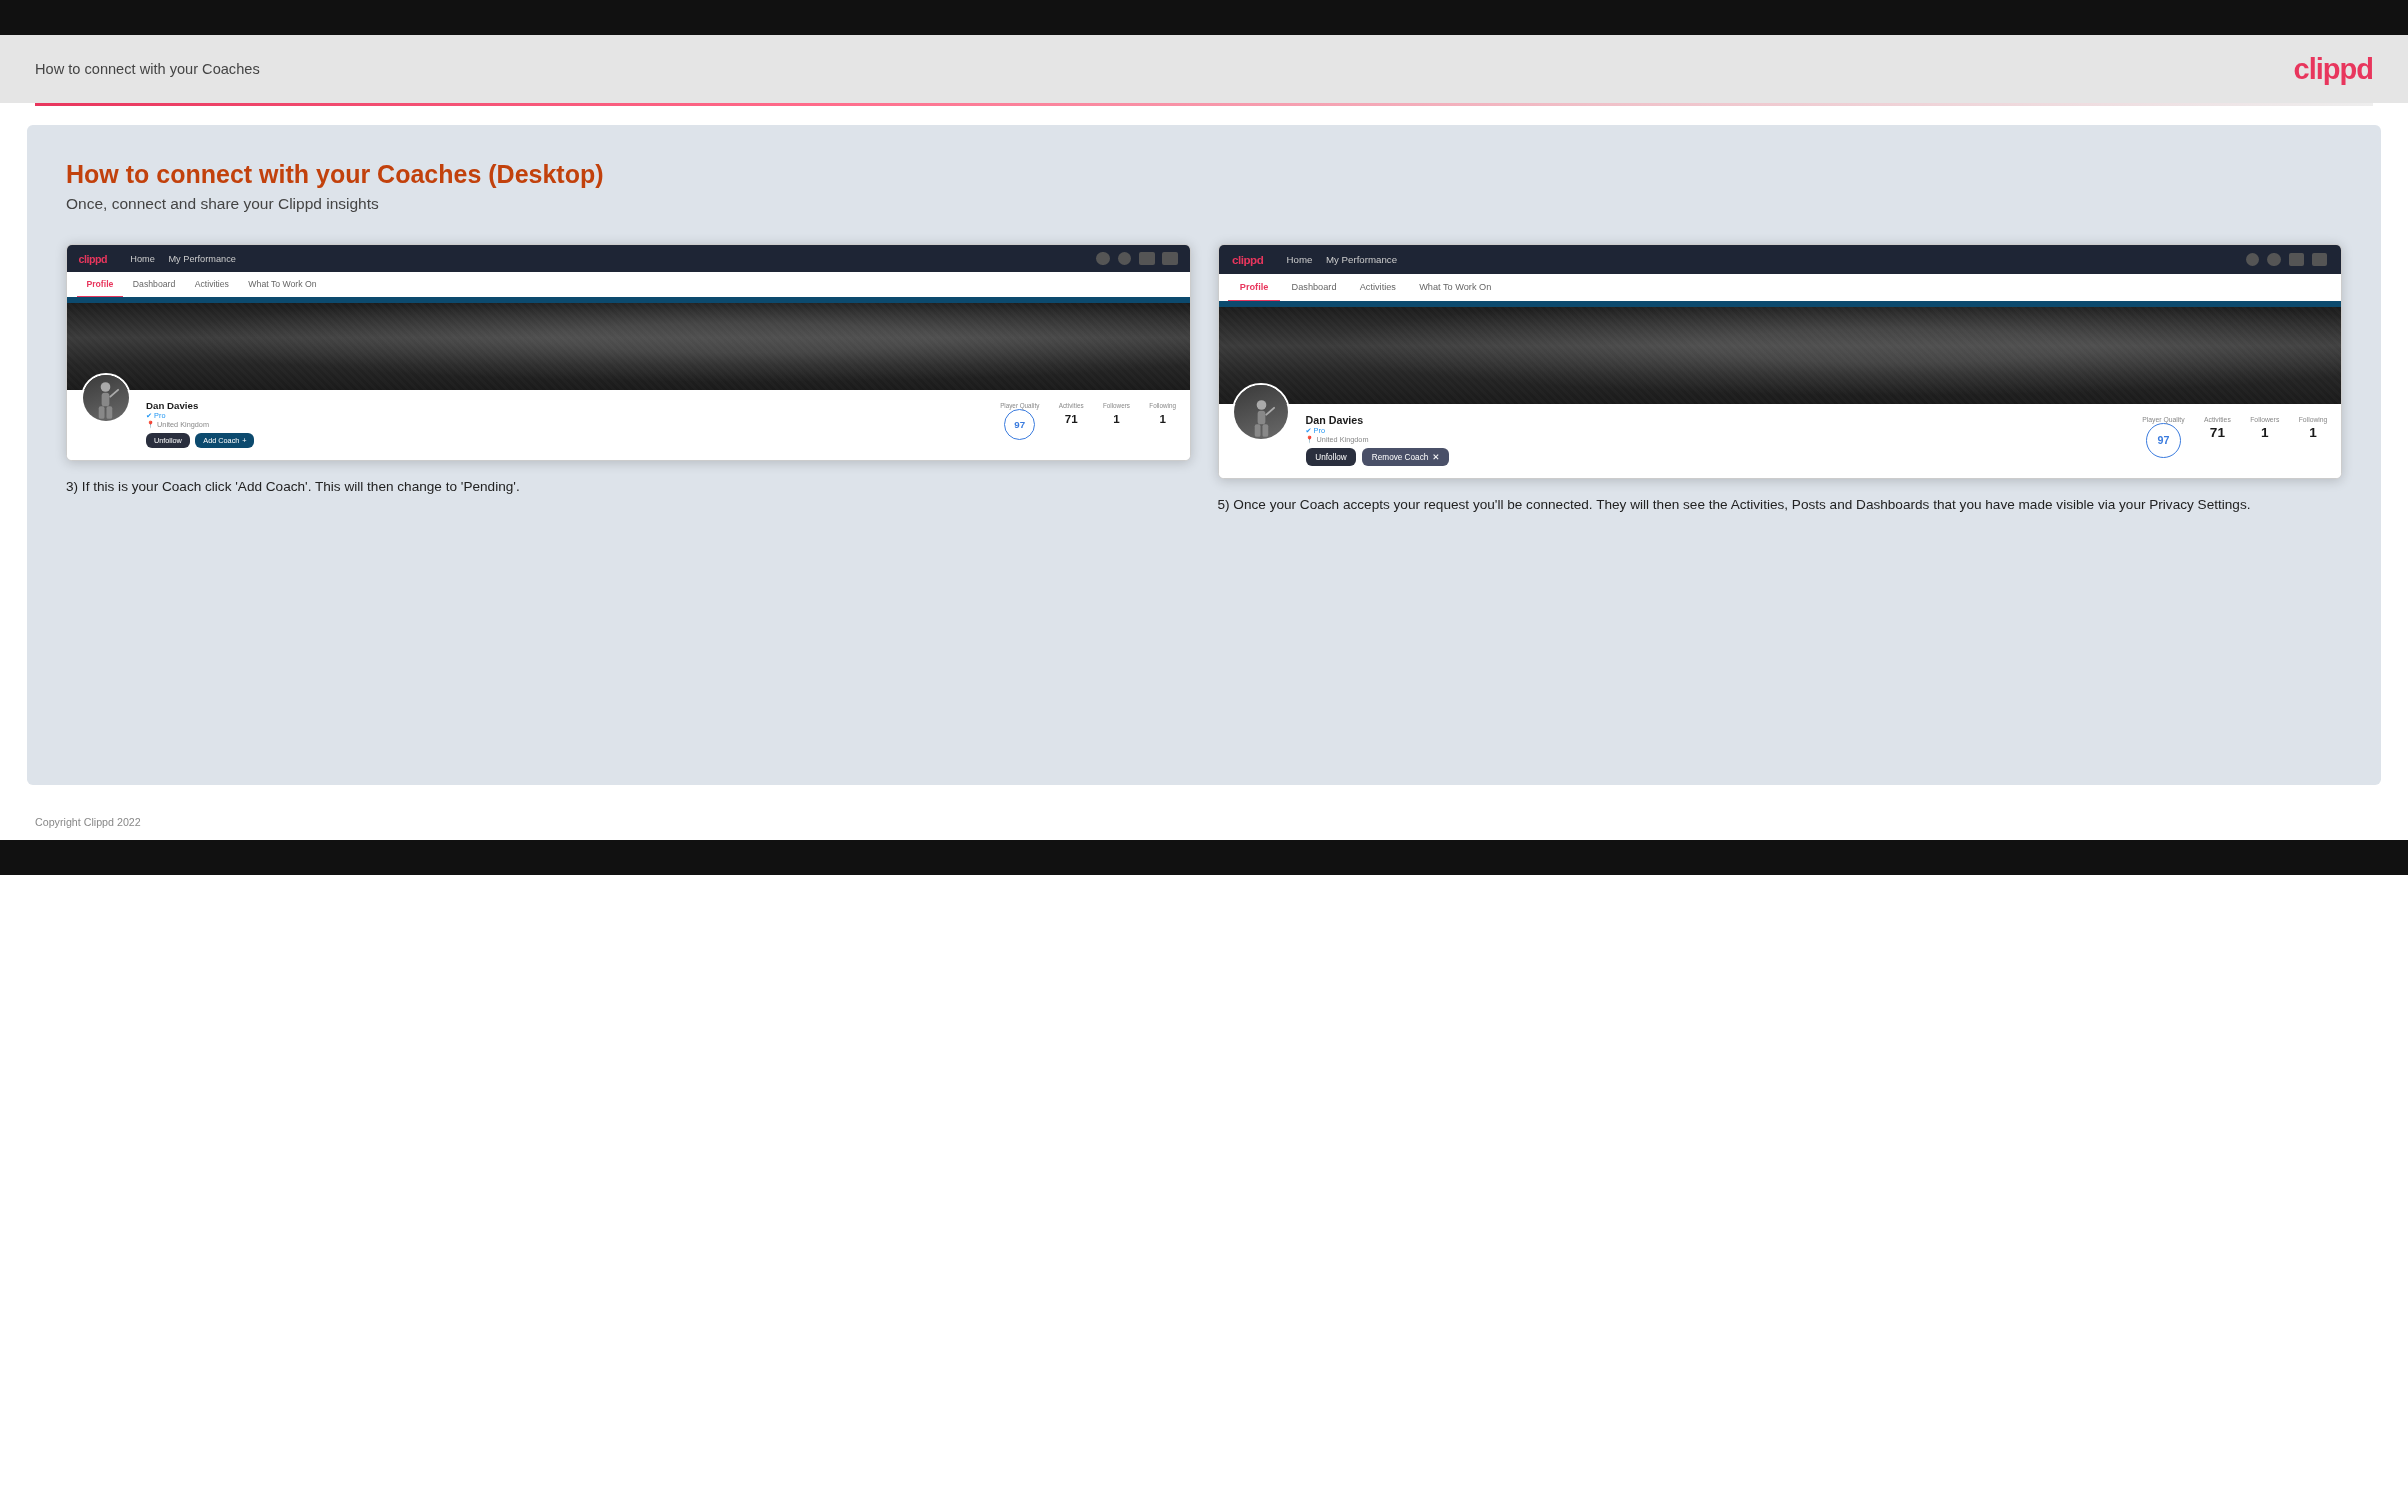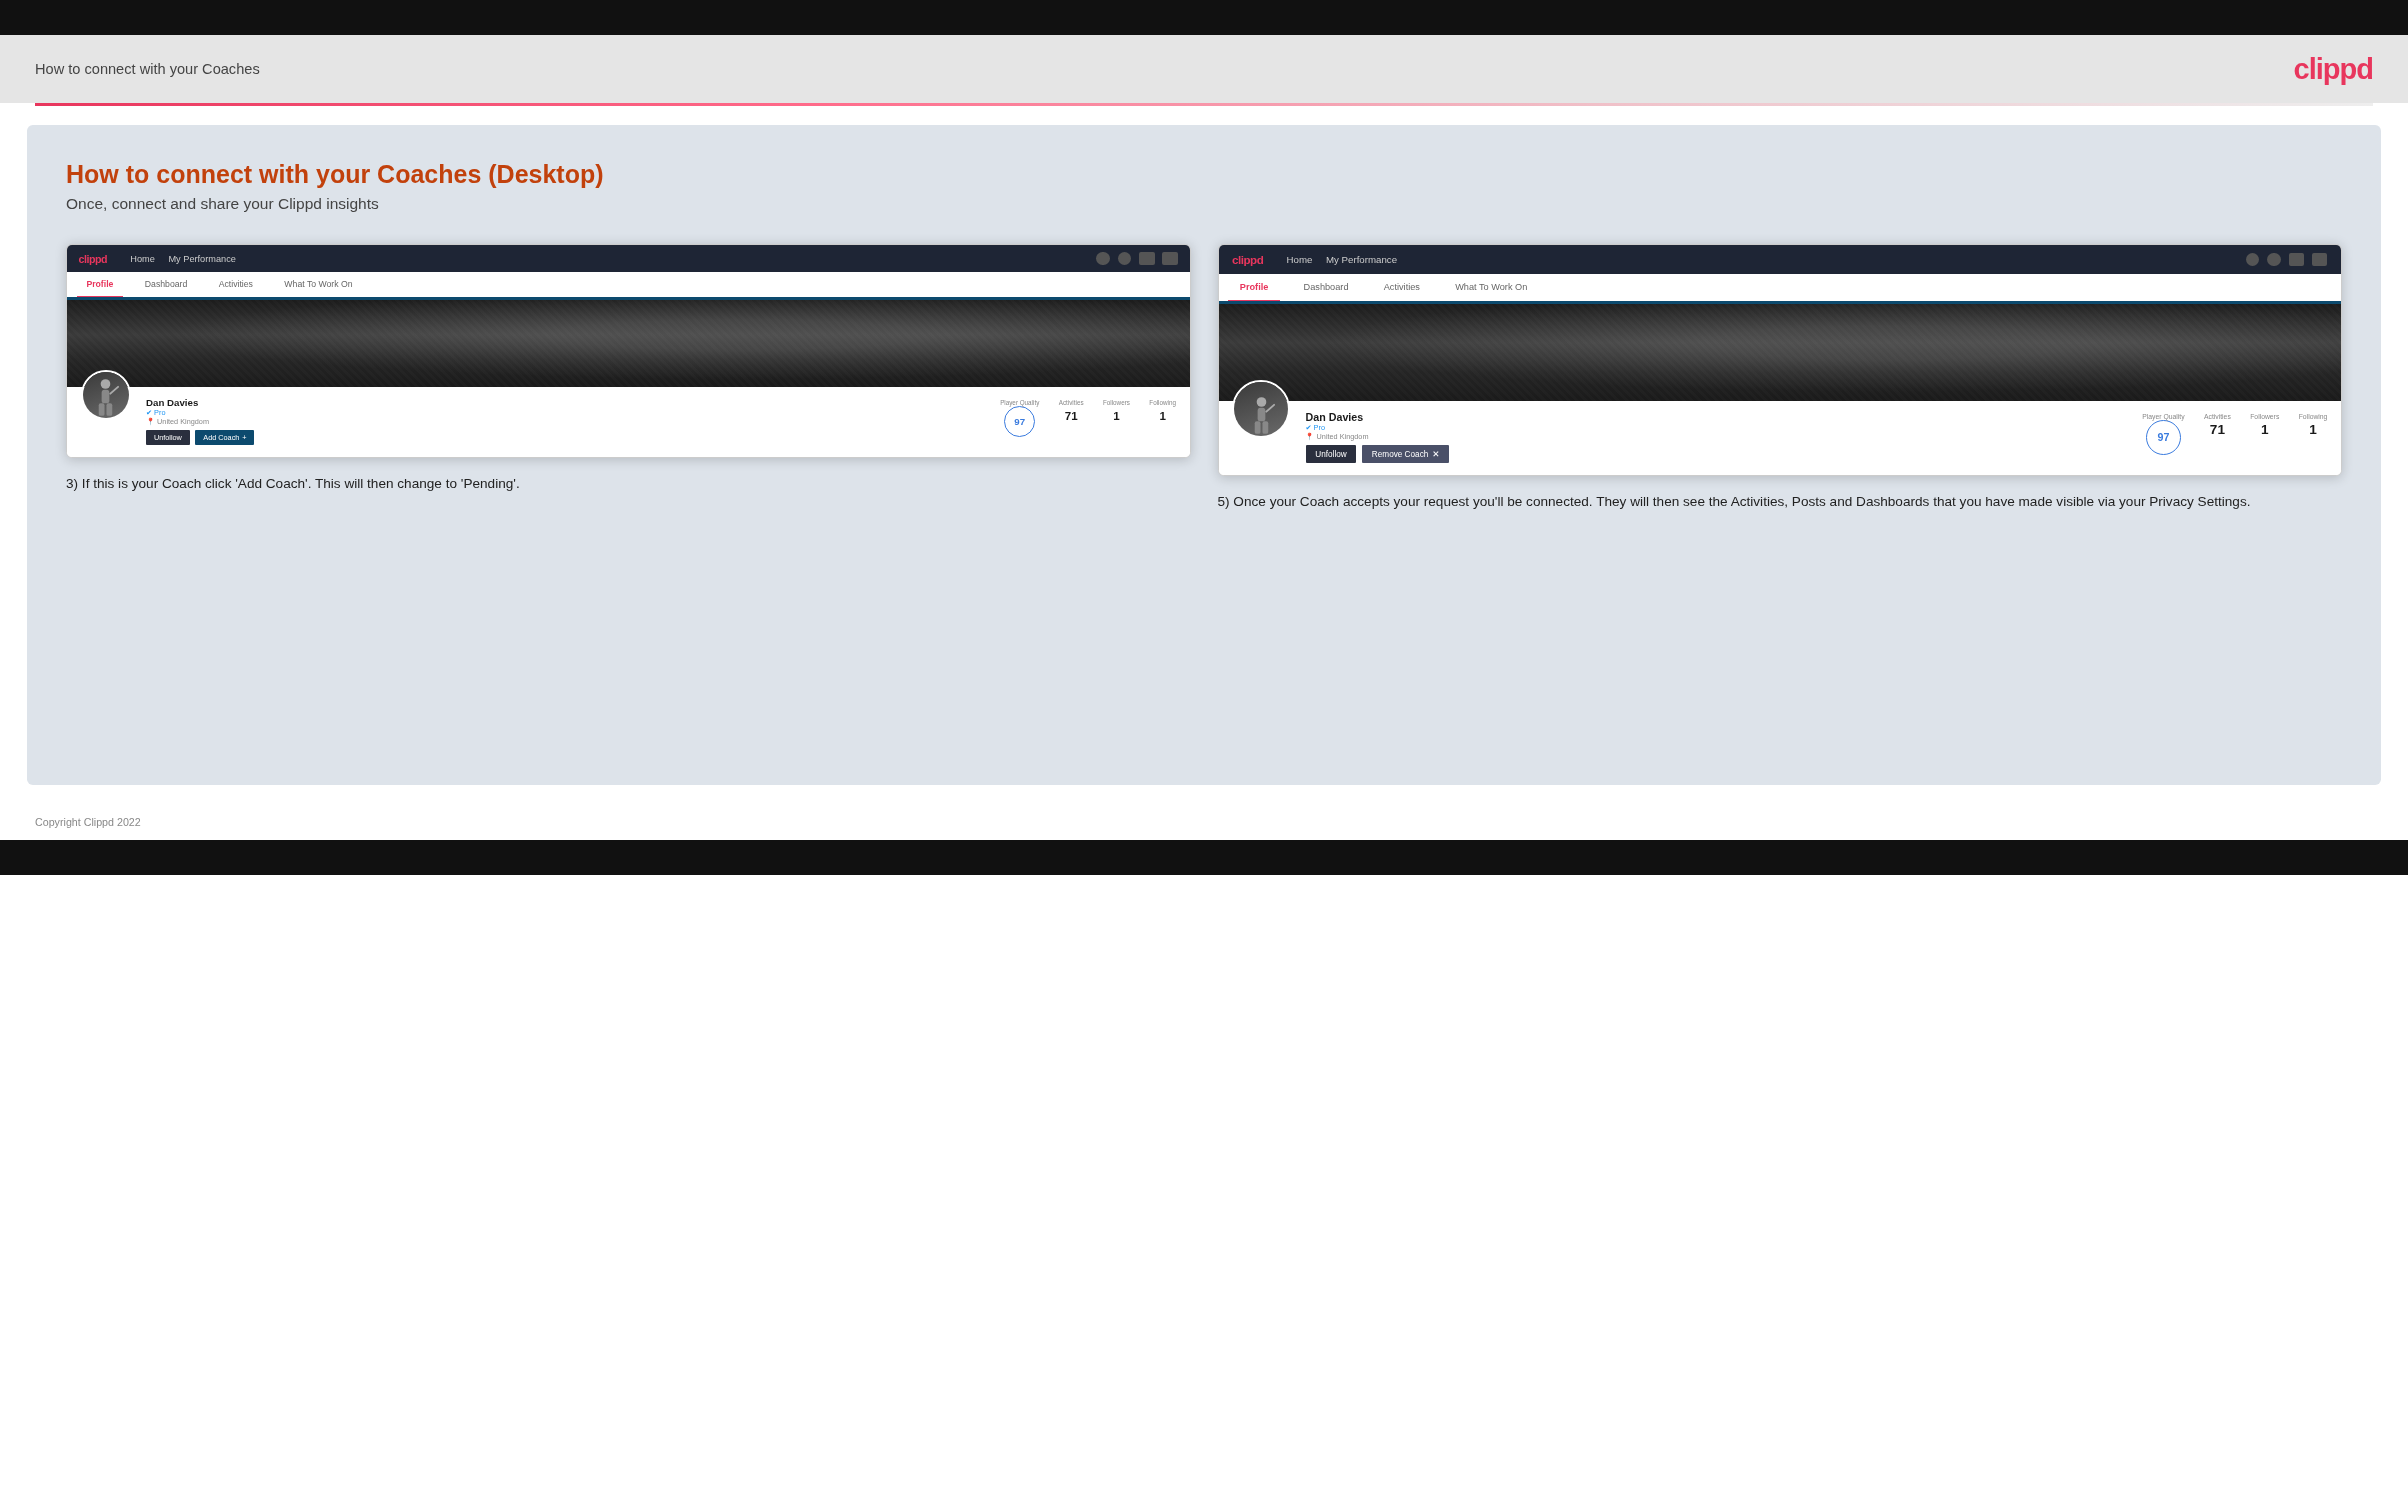--- a/index.html
+++ b/index.html
@@ -122,22 +122,22 @@
     .mock-nav-icon.square {
       border-radius: 1.9px;
       width: 15.5px;
       height: 13.6px;
     }
 
     
     .mock-tabs {
       background: #fff;
       display: flex;
-      gap: 12px;
-      border-bottom: 3px solid #0c4a6e;
+      gap: 0;
+      border-bottom: 6px solid #0c4a6e;
       padding: 0 9.7px;
     }
     .mock-tab {
       font-size: 8.7px;
       padding: 6.8px 9.7px;
       color: #666;
       cursor: pointer;
     }
     .mock-tab.active {
       color: #e8365d;
@@ -218,21 +218,21 @@
       gap: 1.9px;
     }
     .mock-user-actions {
       margin-top: 4.9px;
       display: flex;
       gap: 5.8px;
     }
     .mock-btn {
       font-size: 7.3px;
       padding: 2.9px 7.8px;
-      border-radius: 1px;
+      border-radius: 6px;
       border: none;
       cursor: pointer;
     }
     .mock-btn-dark {
       background: #2a2f3e;
       color: #fff;
     }
     .mock-btn-outline {
       background: #0c4a6e;
       color: #fff;

